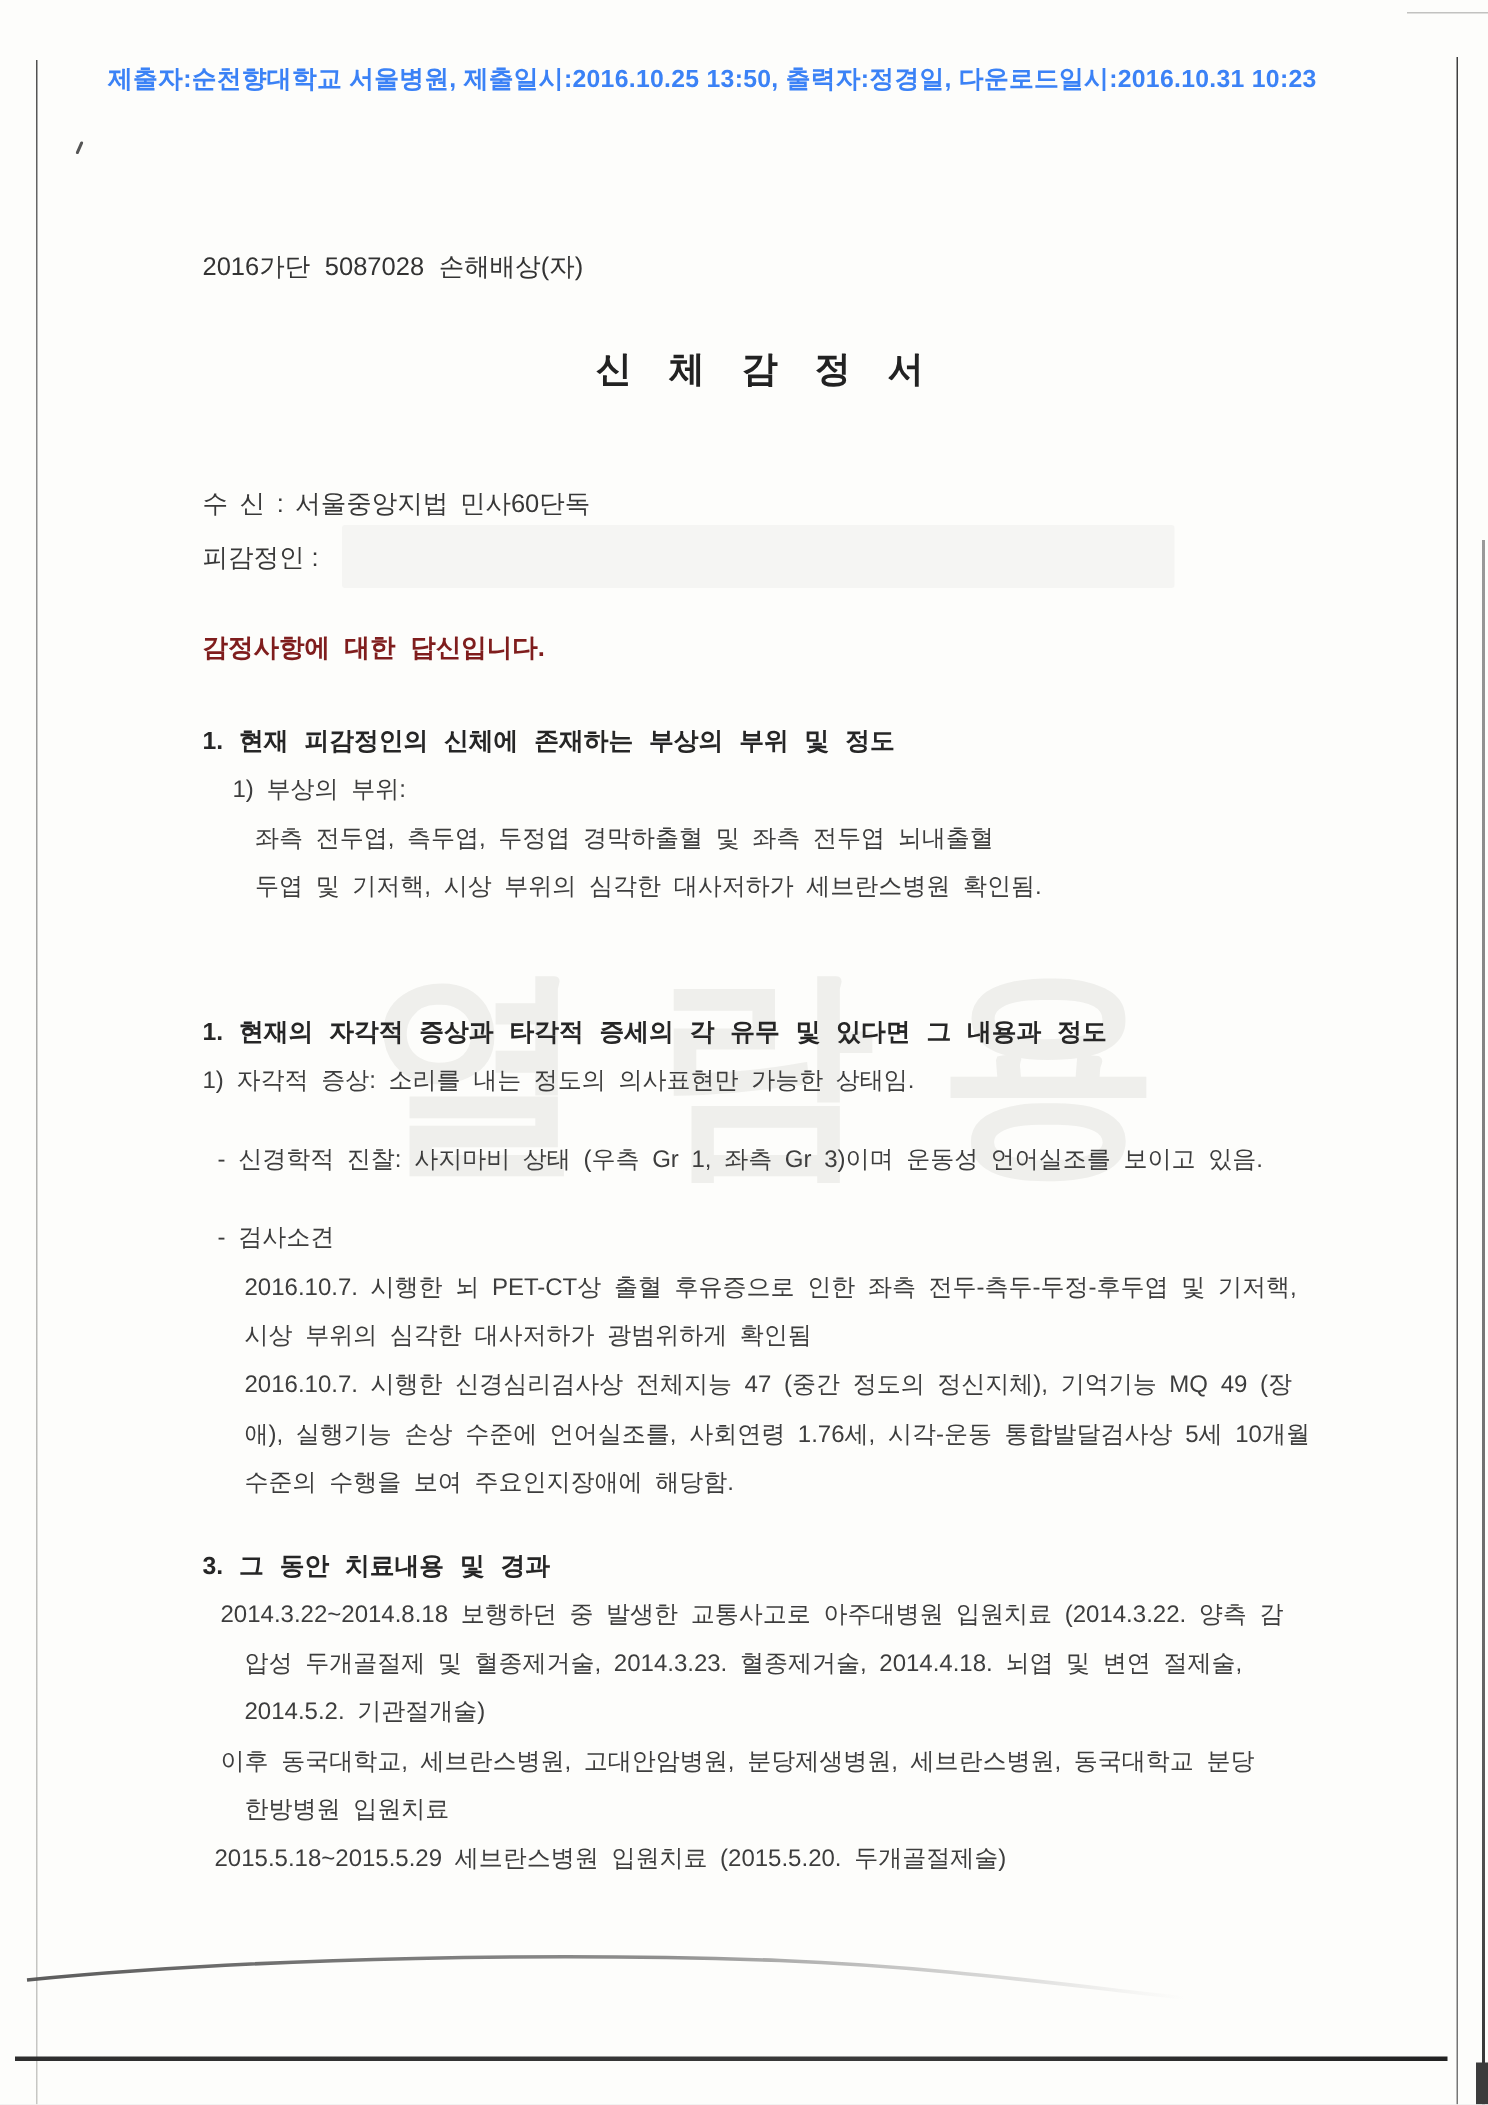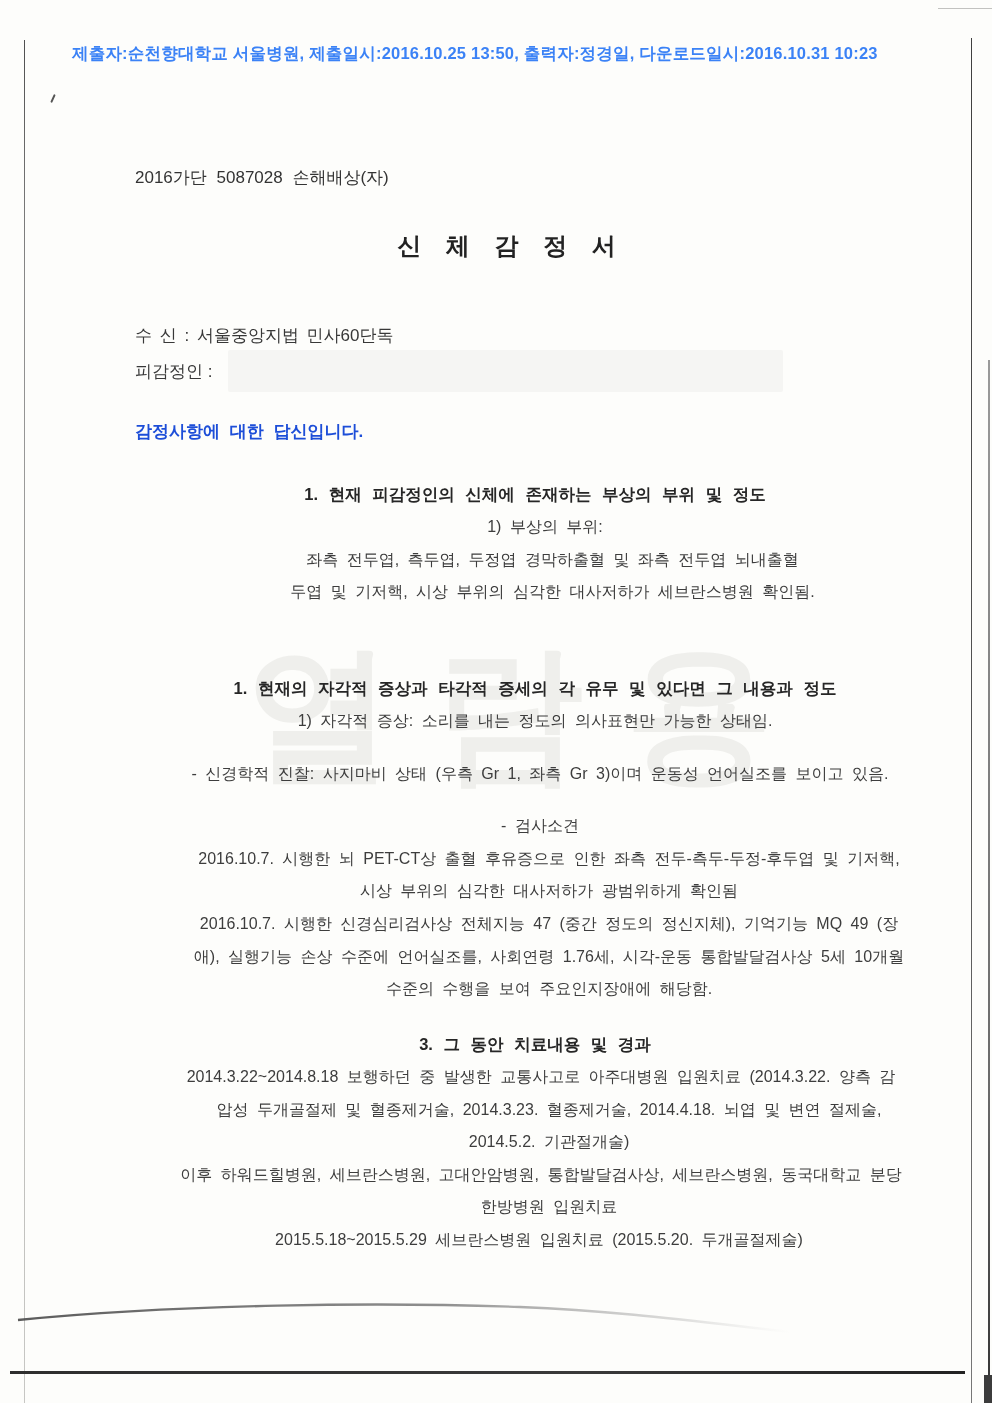--- a/index.html
+++ b/index.html
@@ -66,24 +66,24 @@
   }
   .examinee-line{
     position:absolute;left:135px;top:360px;font-size:17px;color:#383838;
     white-space:nowrap;
   }
   .redacted-name-area{
     position:absolute;left:228px;top:350px;width:555px;height:42px;
     background:rgba(190,190,186,0.12);border-radius:2px;
   }
   .intro-line{
-    position:absolute;left:135px;top:420px;font-size:17px;font-weight:bold;color:#1d4ed8;
+    position:absolute;left:135px;top:420px;font-size:17px;font-weight:bold;color:#7f1d1d;
     word-spacing:5px;white-space:nowrap;
   }
-  .section{position:absolute;left:135px;width:800px;text-align:center;}
+  .section{position:absolute;left:135px;width:800px;}
   .sec-1{top:478px;}
   .sec-2{top:672px;}
   .sec-3{top:1028px;}
   .sec-heading{
     font-size:16.5px;font-weight:bold;color:#262626;
     line-height:33px;height:33px;word-spacing:6px;white-space:nowrap;
   }
   .doc-line{
     font-size:16px;color:#3d3d3d;line-height:32.6px;height:32.6px;
     word-spacing:4px;white-space:nowrap;
@@ -138,21 +138,21 @@
     <div class="doc-line ind-28">2016.10.7. 시행한 신경심리검사상 전체지능 47 (중간 정도의 정신지체), 기억기능 MQ 49 (장</div>
     <div class="doc-line ind-28">애), 실행기능 손상 수준에 언어실조를, 사회연령 1.76세, 시각-운동 통합발달검사상 5세 10개월</div>
     <div class="doc-line ind-28">수준의 수행을 보여 주요인지장애에 해당함.</div>
   </div>
 
   <div class="section sec-3">
     <div class="sec-heading">3. 그 동안 치료내용 및 경과</div>
     <div class="doc-line ind-12">2014.3.22~2014.8.18 보행하던 중 발생한 교통사고로 아주대병원 입원치료 (2014.3.22. 양측 감</div>
     <div class="doc-line ind-28">압성 두개골절제 및 혈종제거술, 2014.3.23. 혈종제거술, 2014.4.18. 뇌엽 및 변연 절제술,</div>
     <div class="doc-line ind-28">2014.5.2. 기관절개술)</div>
-    <div class="doc-line ind-12">이후 하워드힐병원, 세브란스병원, 고대안암병원, 통합발달검사상, 세브란스병원, 동국대학교 분당</div>
+    <div class="doc-line ind-12">이후 동국대학교, 세브란스병원, 고대안암병원, 분당제생병원, 세브란스병원, 동국대학교 분당</div>
     <div class="doc-line ind-28">한방병원 입원치료</div>
     <div class="doc-line ind-8">2015.5.18~2015.5.29 세브란스병원 입원치료 (2015.5.20. 두개골절제술)</div>
   </div>
 
   <svg class="bottom-curve" viewBox="0 0 820 50" xmlns="http://www.w3.org/2000/svg">
     <defs>
       <linearGradient id="curlFade" x1="0" y1="0" x2="1" y2="0">
         <stop offset="0" stop-color="#4a4a4a" stop-opacity="0.9"></stop>
         <stop offset="0.55" stop-color="#6a6a6a" stop-opacity="0.75"></stop>
         <stop offset="0.85" stop-color="#9a9a9a" stop-opacity="0.35"></stop>

